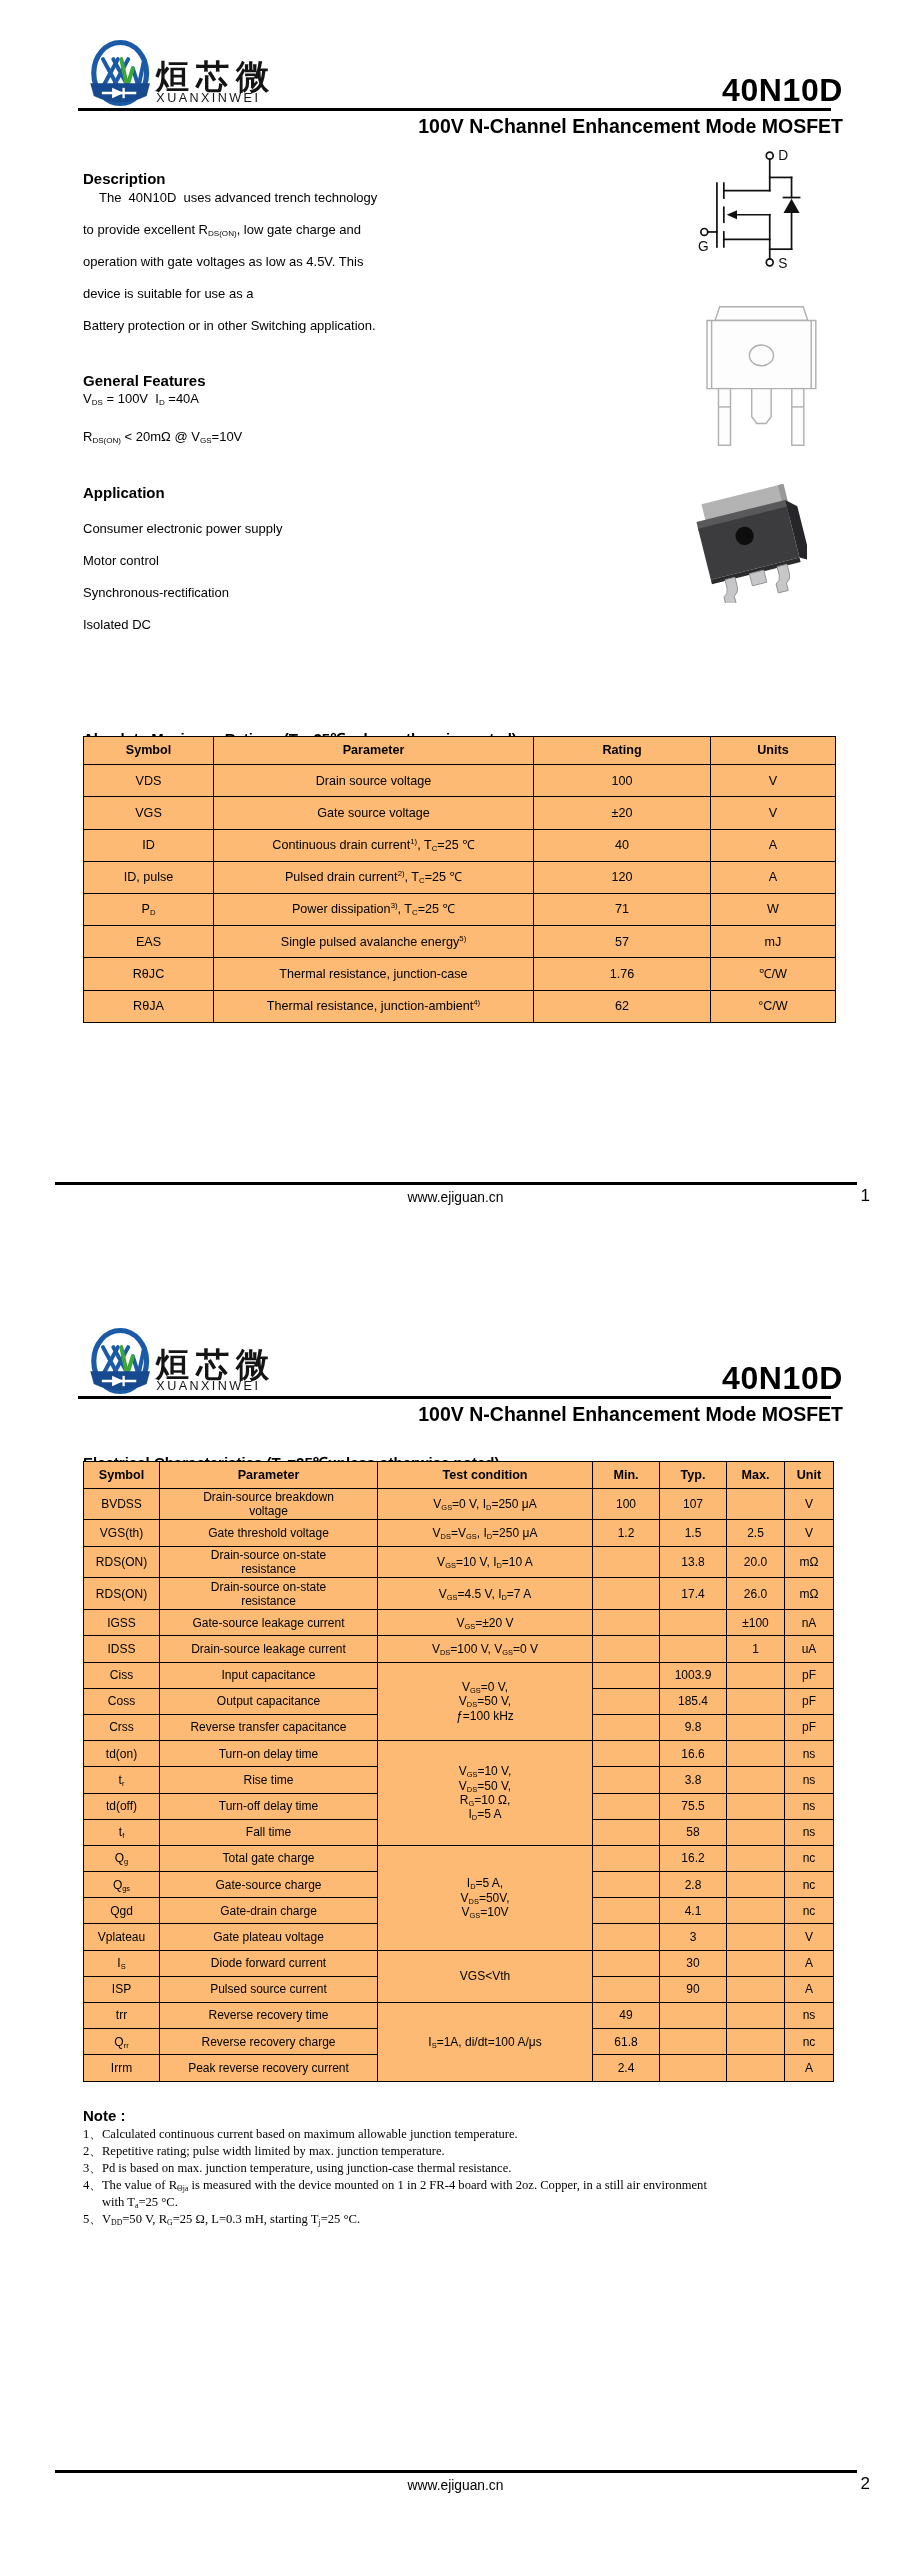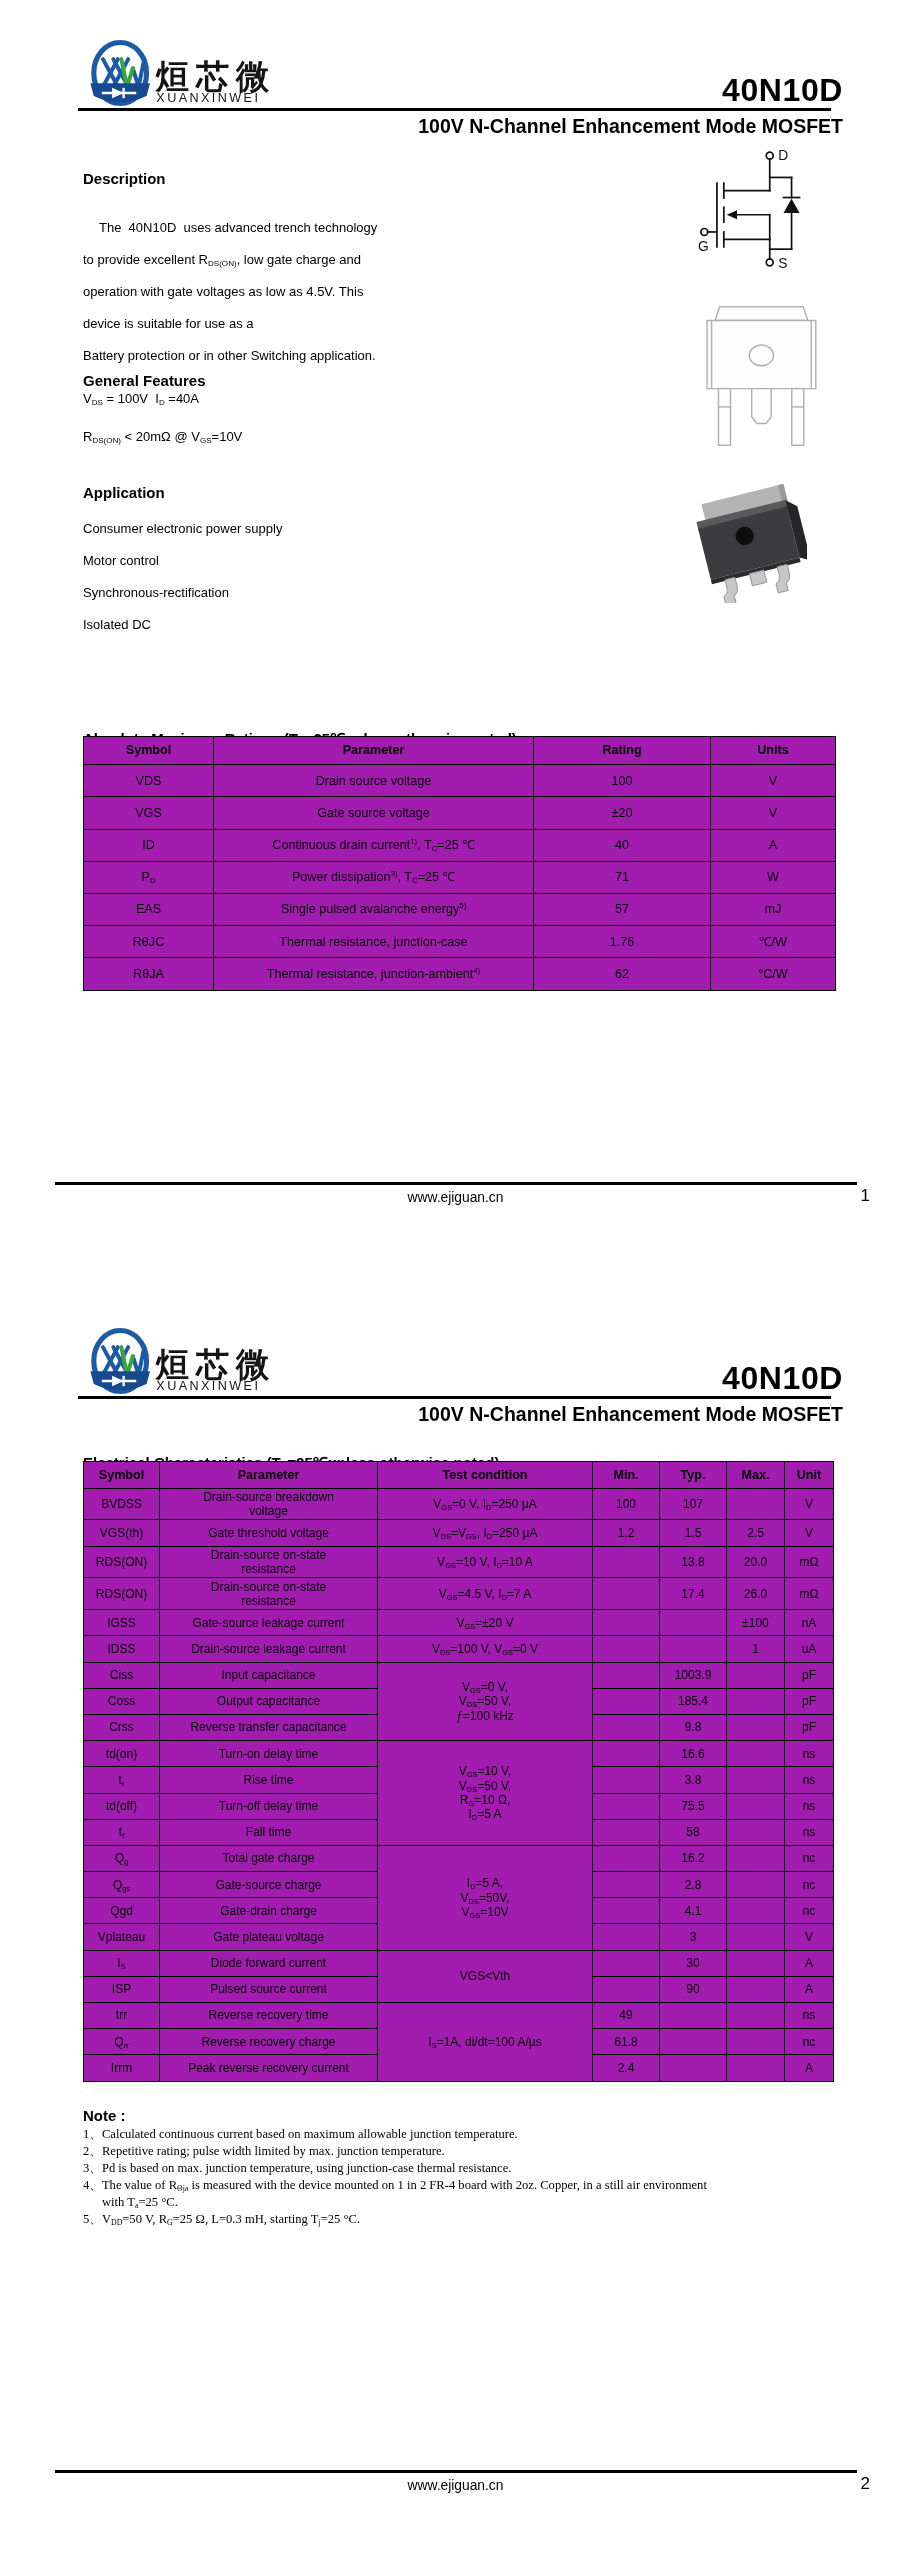--- a/index.html
+++ b/index.html
@@ -15,24 +15,24 @@
   
   .partnum{right:80px;top:72px;font-size:32px;font-weight:700;letter-spacing:0.6px;}
   .h-rule{left:78px;top:108px;width:753px;height:3.4px;background:#000;}
   .subtitle{right:80px;top:115px;font-size:19.5px;font-weight:700;}
 
   
   .sec{font-size:15px;font-weight:700;left:83px;}
   .lines{left:83px;font-size:13px;}
   .lines .ln{height:32px;line-height:32px;white-space:pre;}
   .feat .ln{height:38px;line-height:38px;}
-  .indent{padding-left:16px;margin-top:30px;}
+  .indent{padding-left:16px;}
 
   
-  table.t{border-collapse:collapse;table-layout:fixed;background:#a21caf;}
+  table.t{border-collapse:collapse;table-layout:fixed;background:#fdba74;}
   .t th,.t td{border:1.7px solid #000;text-align:center;vertical-align:middle;
               padding:1.1px 3.4px;font-size:12px;line-height:14.3px;font-weight:400;}
   .t th{font-size:12.6px;font-weight:700;}
   .absmax th{height:25px;}
   .absmax td{height:29px;font-size:12.6px;}
   .elec th{height:23.5px;}
   .elec td{height:23px;}
 
   
   .note-label{left:83px;font-size:15px;font-weight:700;}
@@ -186,20 +186,26 @@
           <td>±20</td>
           <td>V</td>
         </tr>
         <tr>
           <td>ID</td>
           <td>Continuous drain current<sup>1)</sup>, T<sub>C</sub>=25 ℃</td>
           <td>40</td>
           <td>A</td>
         </tr>
         <tr>
+          <td>ID, pulse</td>
+          <td>Pulsed drain current<sup>2)</sup>, T<sub>C</sub>=25 ℃</td>
+          <td>120</td>
+          <td>A</td>
+        </tr>
+        <tr>
           <td>P<sub>D</sub></td>
           <td>Power dissipation<sup>3)</sup>, T<sub>C</sub>=25 ℃</td>
           <td>71</td>
           <td>W</td>
         </tr>
         <tr>
           <td>EAS</td>
           <td>Single pulsed avalanche energy<sup>5)</sup></td>
           <td>57</td>
           <td>mJ</td>

